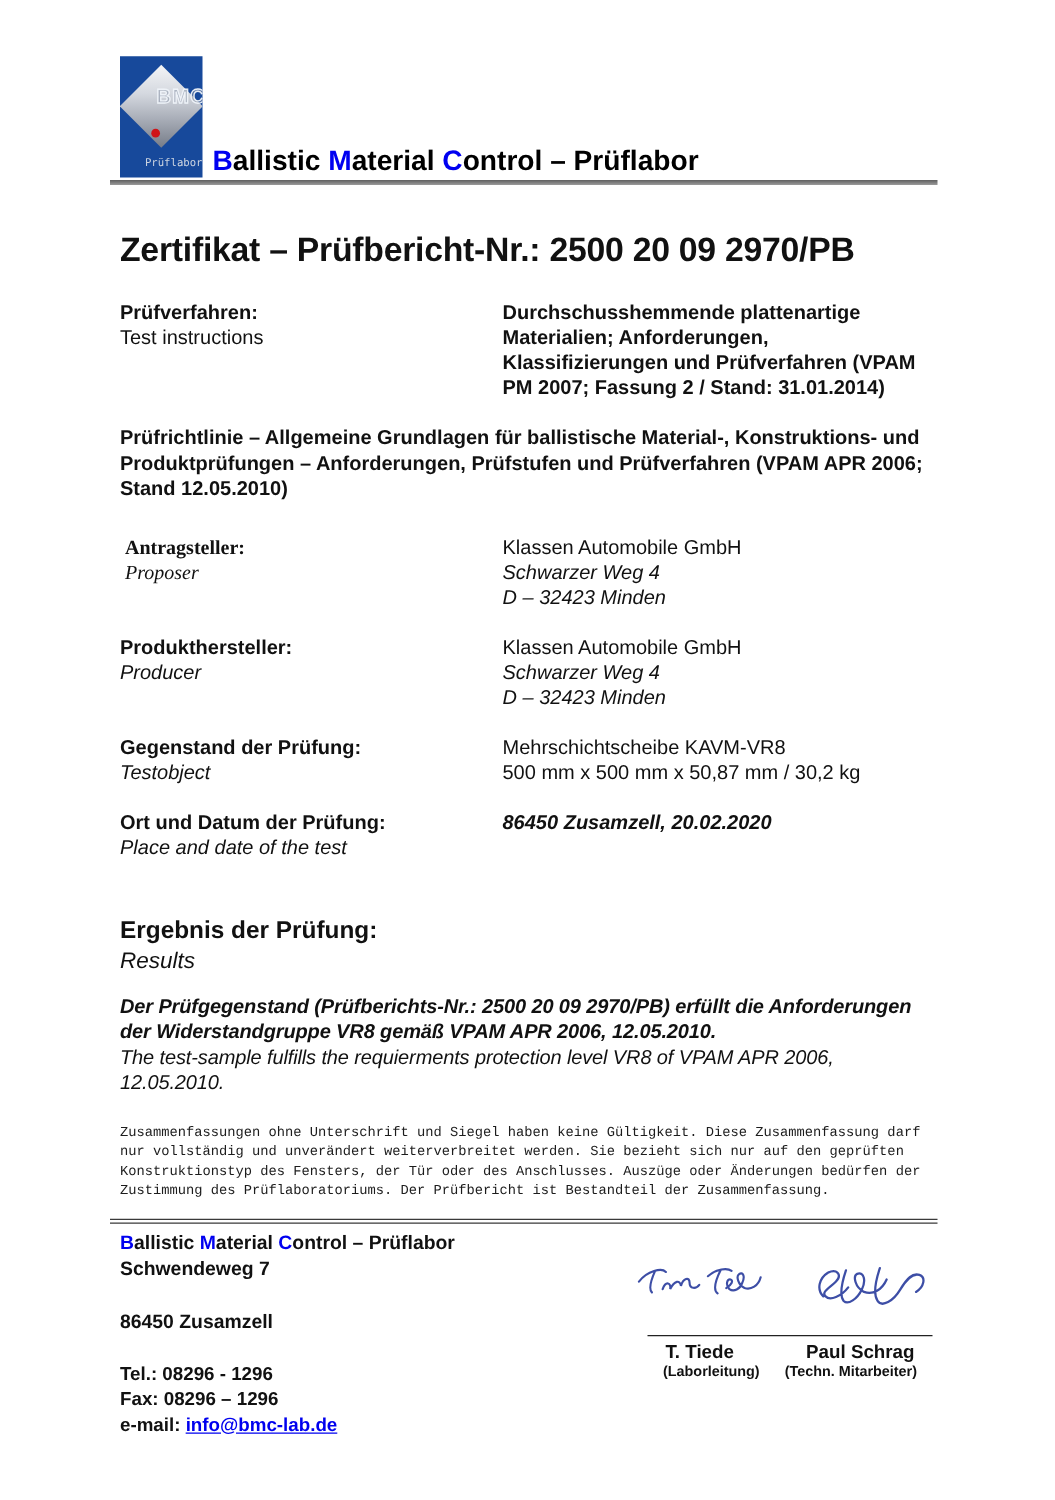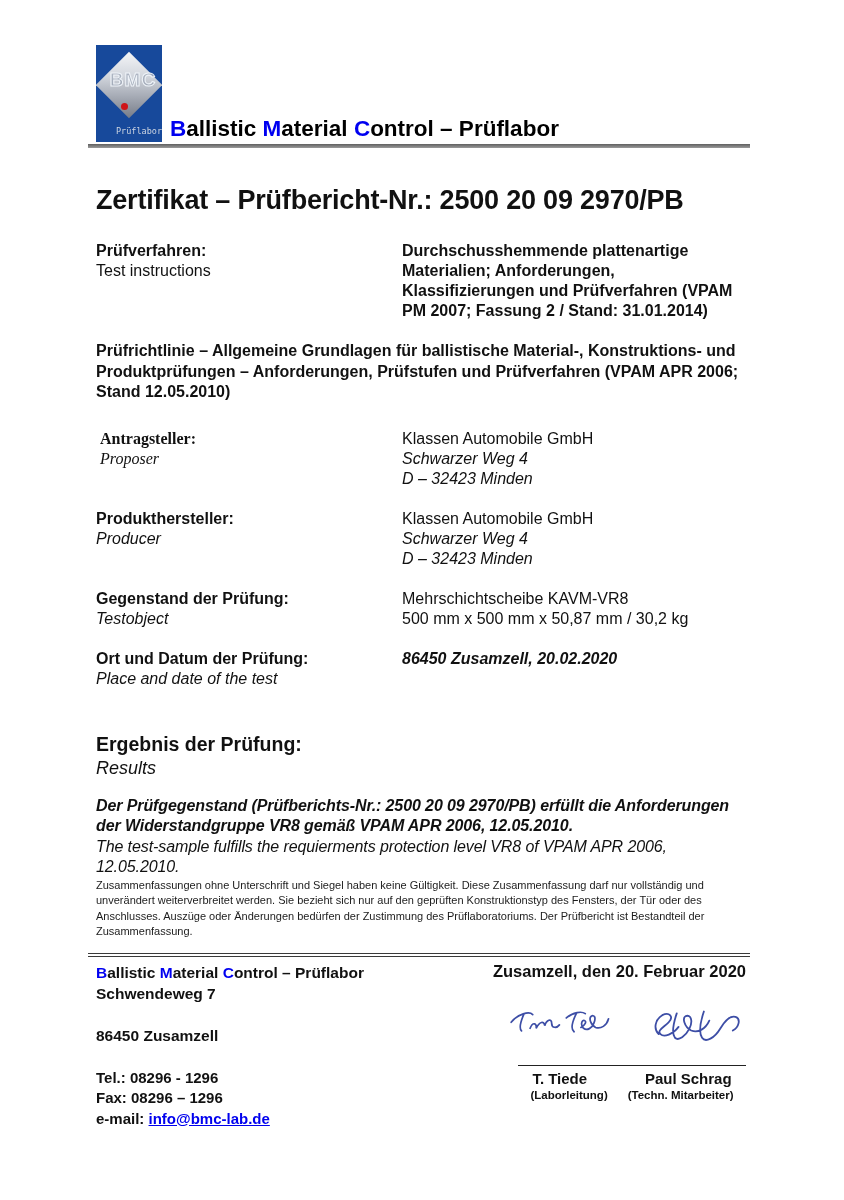--- a/index.html
+++ b/index.html
@@ -26,23 +26,23 @@
     overflow:hidden;
     flex:0 0 auto;
   }
   .logo-diamond {
     position:absolute; left:33px; top:40px;
     width:47px; height:47px;
     transform:translate(-50%,-50%) rotate(45deg);
     background:linear-gradient(135deg,#f4f5f7 0%,#d4d8df 35%,#a9aeb8 65%,#767c88 100%);
   }
   .logo-bmc {
-    position:absolute; left:4px; top:24px; width:100%;
+    position:absolute; left:16px; top:24px; width:100%;
     text-align:center;
-    font-size:19px; font-weight:bold; letter-spacing:1px;
+    font-size:16px; font-weight:bold; letter-spacing:1px;
     color:rgba(140,152,170,0.55);
     -webkit-text-stroke:1.1px rgba(240,244,250,0.95);
   }
   .logo-dot {
     position:absolute; left:25px; top:58px;
     width:7px; height:7px; border-radius:50%;
     background:#cf1418;
   }
   .logo-sub {
     position:absolute; left:0; bottom:6px; width:100%;
@@ -88,22 +88,24 @@
 
   .ergebnis { margin-top:44px; }
   .ergebnis .h-de { font-size:19.5px; font-weight:bold; }
   .ergebnis .h-en { font-size:18px; margin-top:2px;font-style:italic; }
 
   .result-para { margin-top:17px; font-size:16px; line-height:20.5px; letter-spacing:-0.1px; }
   .result-de { font-weight:bold; font-style:italic; }
   .result-en { font-style:italic; }
 
   .disclaimer {
+    margin-top:22px;
     font-size:11px; line-height:15.5px;
     color:#1c1c1c;
+    font-family:Liberation Mono, monospace;
   }
 
   
   .foot-rule {
     margin-left:-8px; width:662px; margin-top:13px;
     height:4px;
     border-top:1.5px solid #3a3a3a;
     border-bottom:1px solid #3a3a3a;
   }
   .footer { display:flex; margin-top:5px; }
@@ -224,21 +226,20 @@
         <span class="blue">C</span><span>ontrol – Prüflabor</span></div>
       <div>Schwendeweg 7</div>
       <div class="city">86450 Zusamzell</div>
       <div class="contact">
         <div>Tel.: 08296 - 1296</div>
         <div>Fax: 08296 – 1296</div>
         <div><span>e-mail:</span> <a class="email-link">info@bmc-lab.de</a></div>
       </div>
     </div>
     <div class="f-right">
-      <div class="date-line">Zusamzell, den 20. Februar 2020</div>
       <div class="sig-row">
         <svg width="112" height="46" viewBox="0 0 130 46">
           <path d="M6 21 C14 11, 27 8, 31 12 M21 11 C17 20, 15 28, 18 31
                    M28 28 C31 20, 36 22, 35 28 C39 20, 44 19, 45 25 C47 18, 53 16, 53 22 C53 28, 59 28, 62 24
                    M70 16 C78 9, 88 8, 92 11 M82 10 C77 20, 75 29, 79 32
                    M87 27 C92 24, 94 20, 91 19 C88 18, 86 24, 90 28 C94 31, 100 28, 102 22 C105 15, 102 12, 99 14 C96 16, 98 24, 104 27 C110 29, 117 25, 119 17" fill="none" stroke="#3d4ea6" stroke-width="2" stroke-linecap="round"></path>
         </svg>
         <svg width="104" height="50" viewBox="0 0 115 50">
           <path d="M14 34 C8 28, 10 18, 18 13 C26 9, 31 15, 25 21 C19 27, 12 30, 16 34 C20 38, 30 34, 36 26
                    M34 11 C30 23, 28 33, 32 38 C36 42, 44 36, 48 28 C52 20, 50 12, 44 14 C40 16, 42 26, 50 30 C58 33, 66 28, 70 19

